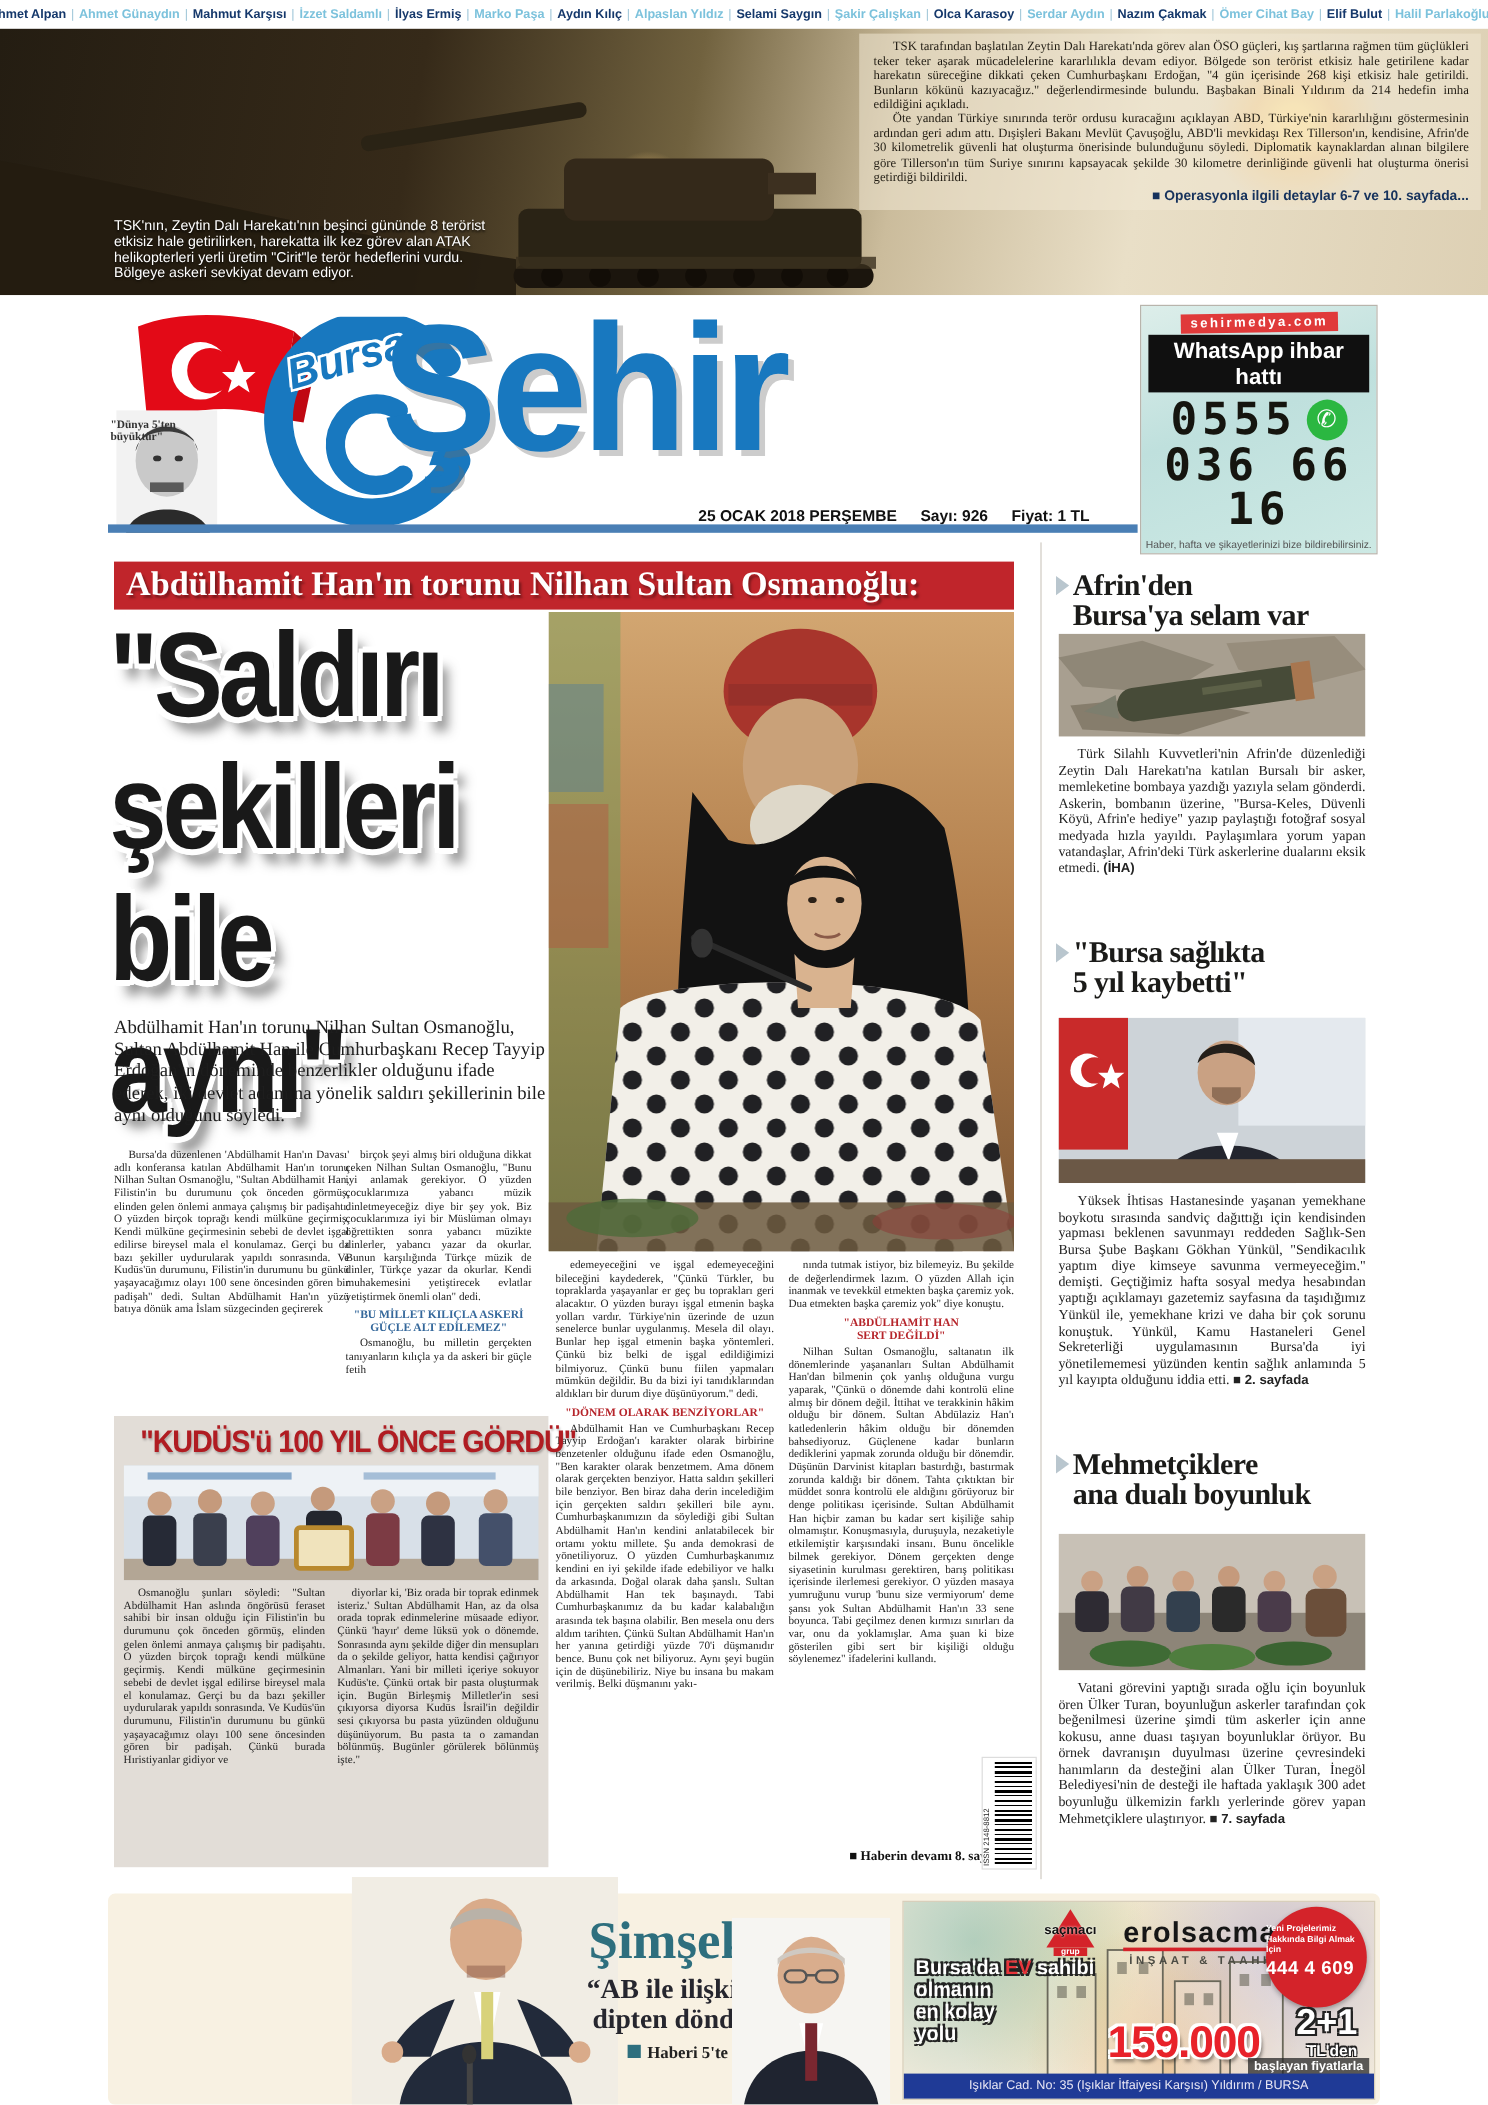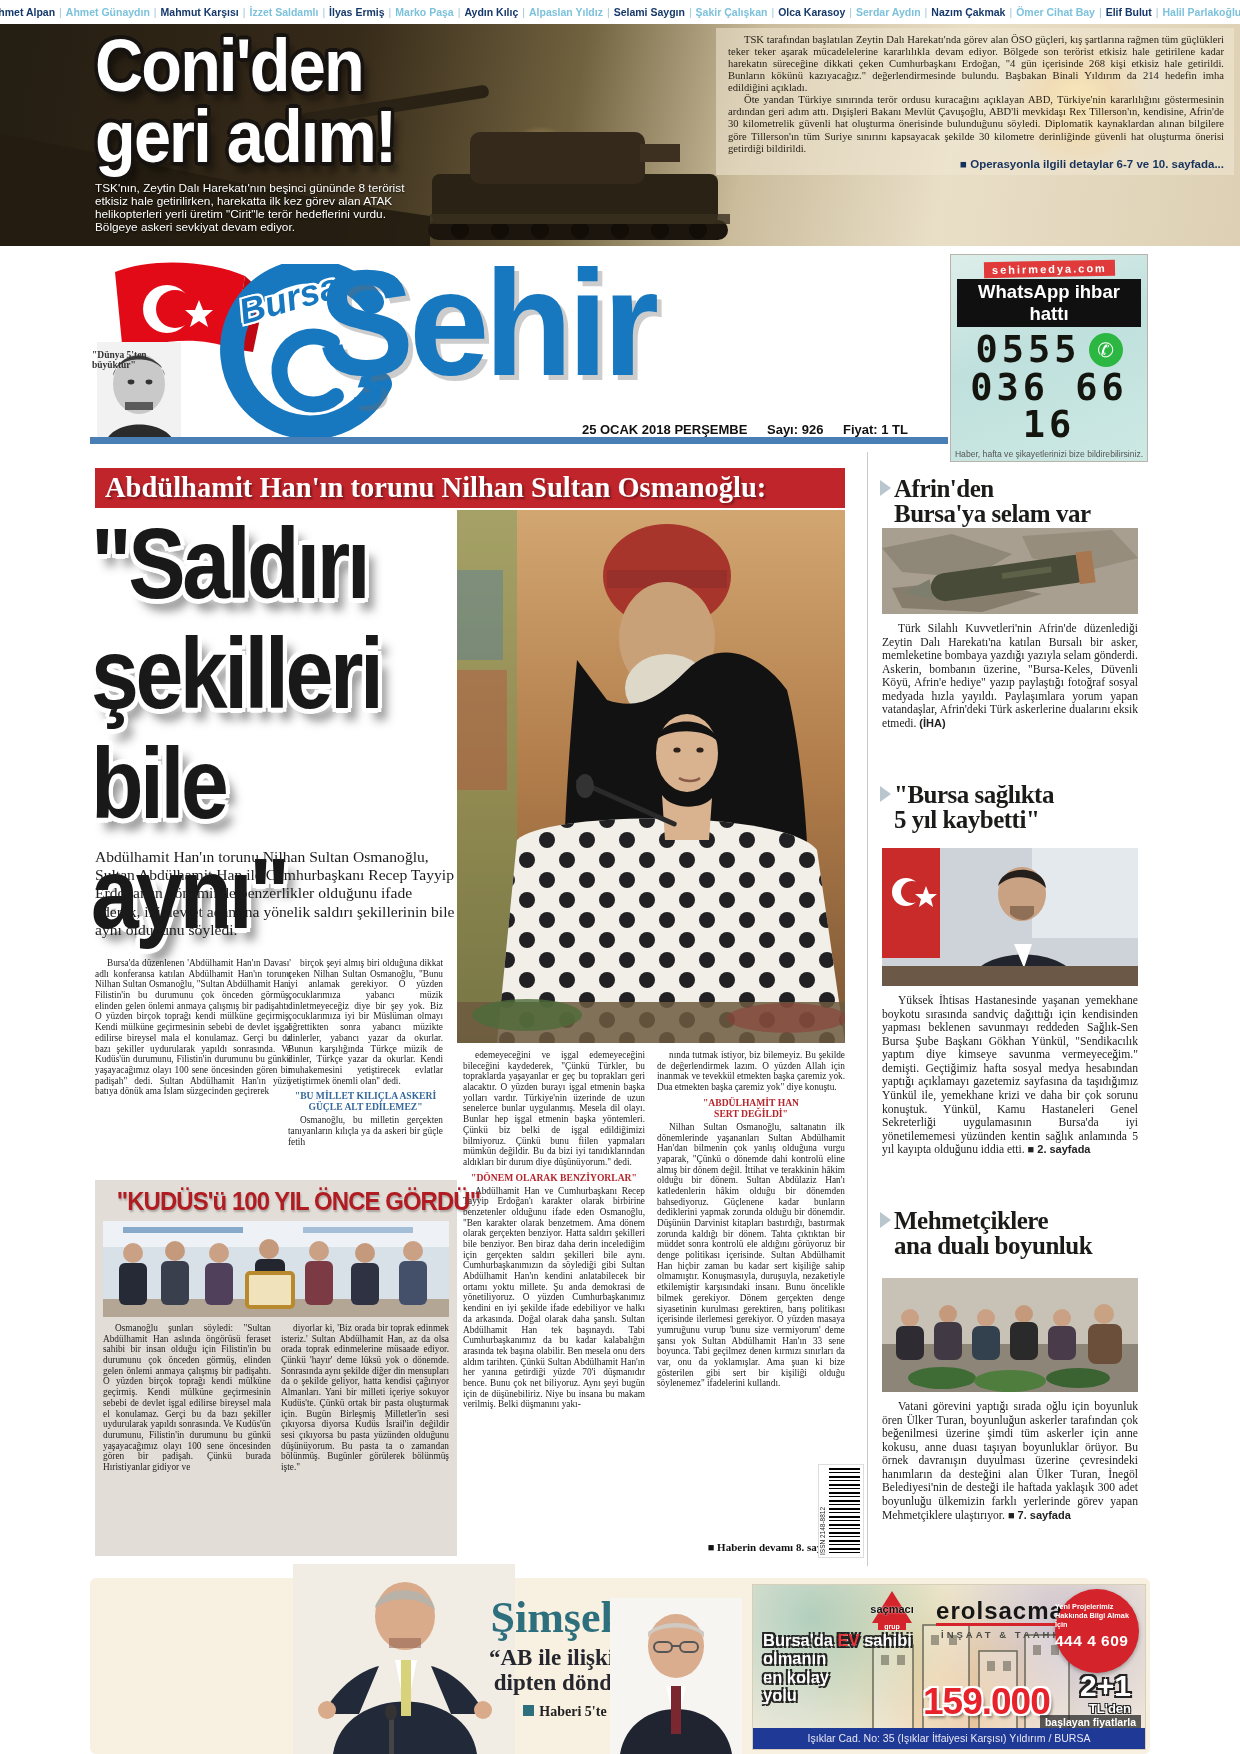--- a/index.html
+++ b/index.html
@@ -211,24 +211,20 @@
       <circle cx="580" cy="206" r="9" fill="#120d07"></circle>
     <circle cx="620" cy="206" r="9" fill="#120d07"></circle>
       <circle cx="660" cy="206" r="9" fill="#120d07"></circle>
     <circle cx="698" cy="206" r="9" fill="#120d07"></circle>
     <rect x="432" y="150" width="286" height="50" rx="8" fill="#2a2315"></rect>
     <rect x="470" y="108" width="175" height="52" rx="10" fill="#34291a"></rect>
     <rect x="300" y="90" width="190" height="13" rx="6" fill="#2a2315" transform="rotate(-9 300 90)"></rect>
     <rect x="640" y="120" width="40" height="18" fill="#3d3020"></rect>
     <rect x="430" y="190" width="300" height="10" fill="#39301e" opacity="0.8"></rect>
   </svg>
-  <div class="hero-headline">
-    <div>Coni'den</div>
-    <div>geri adım!</div>
-  </div>
   <p class="hero-deck">TSK'nın, Zeytin Dalı Harekatı'nın beşinci gününde 8 terörist etkisiz hale getirilirken, harekatta ilk kez görev alan ATAK helikopterleri yerli üretim "Cirit"le terör hedeflerini vurdu. Bölgeye askeri sevkiyat devam ediyor.</p>
   <div class="hero-article serif justify">
     <p>TSK tarafından başlatılan Zeytin Dalı Harekatı'nda görev alan ÖSO güçleri, kış şartlarına rağmen tüm güçlükleri teker teker aşarak mücadelelerine kararlılıkla devam ediyor. Bölgede son terörist etkisiz hale getirilene kadar harekatın süreceğine dikkati çeken Cumhurbaşkanı Erdoğan, "4 gün içerisinde 268 kişi etkisiz hale getirildi. Bunların kökünü kazıyacağız." değerlendirmesinde bulundu. Başbakan Binali Yıldırım da 214 hedefin imha edildiğini açıkladı.</p>
     <p>Öte yandan Türkiye sınırında terör ordusu kuracağını açıklayan ABD, Türkiye'nin kararlılığını göstermesinin ardından geri adım attı. Dışişleri Bakanı Mevlüt Çavuşoğlu, ABD'li mevkidaşı Rex Tillerson'ın, kendisine, Afrin'de 30 kilometrelik güvenli hat oluşturma önerisinde bulunduğunu söyledi. Diplomatik kaynaklardan alınan bilgilere göre Tillerson'ın tüm Suriye sınırını kapsayacak şekilde 30 kilometre derinliğinde güvenli hat oluşturma önerisi getirdiği bildirildi.</p>
     <p class="hero-more">■ Operasyonla ilgili detaylar 6-7 ve 10. sayfada...</p>
   </div>
 </section>
 
 <header class="masthead">
   <div class="flagblock">

